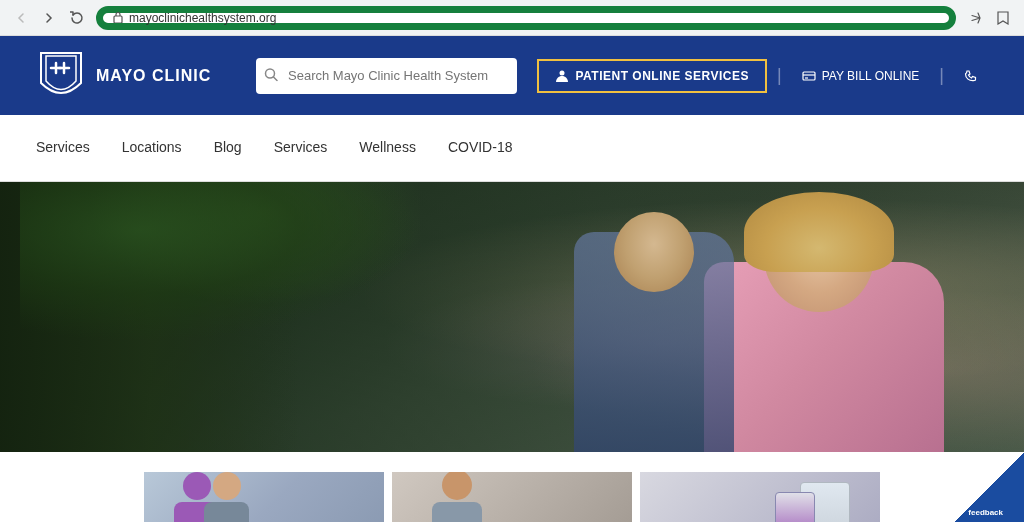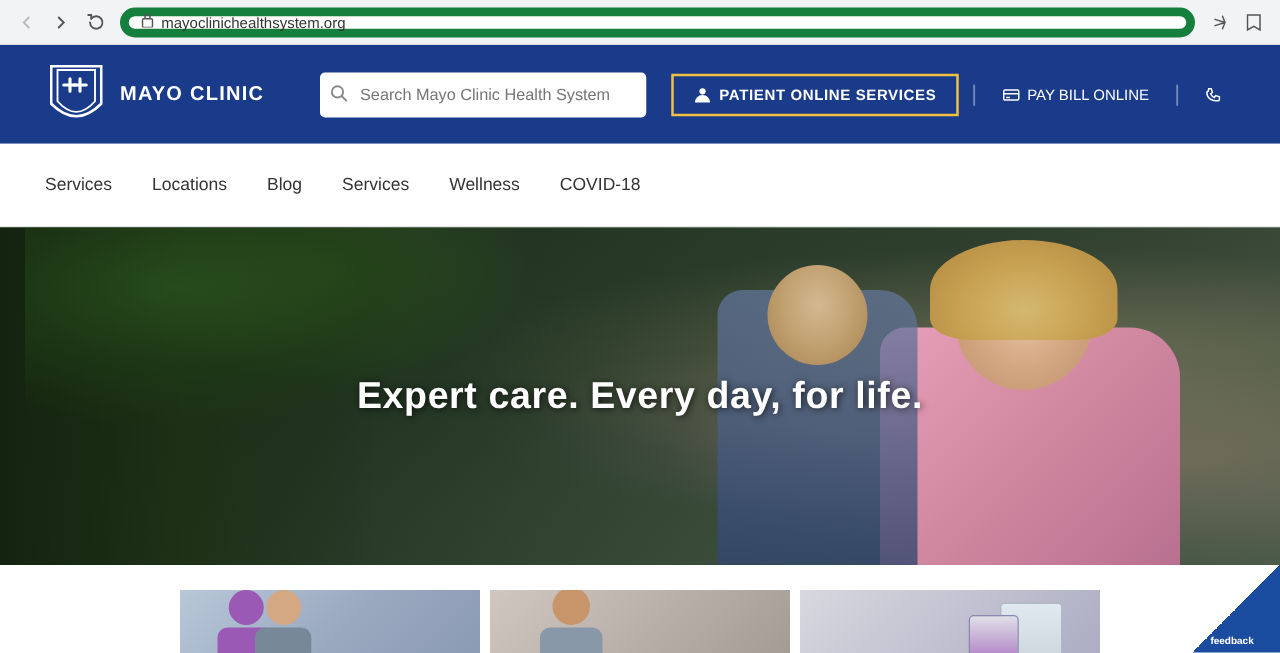--- a/index.html
+++ b/index.html
@@ -363,23 +363,20 @@
   <div class="hero-image-sim"></div>
   <div class="hero-bg"></div>
 
   <div style="position:absolute;right:80px;top:80px;width:240px;height:190px;background:linear-gradient(135deg,#e8a0b8,#d088a0,#b87090);border-radius:20px 40px 0 0;z-index:2;"></div>
   <div style="position:absolute;right:150px;top:20px;width:110px;height:110px;background:radial-gradient(ellipse at 50% 40%,#e8c8a8,#d4a882,#c09070);border-radius:50%;z-index:3;"></div>
   <div style="position:absolute;right:130px;top:10px;width:150px;height:80px;background:radial-gradient(ellipse at 50% 70%,#d4b870,#c8a050,#b08840);border-radius:70% 70% 30% 30%;z-index:4;"></div>
   <div style="position:absolute;right:290px;top:50px;width:160px;height:220px;background:linear-gradient(180deg,rgba(100,120,160,0.7),rgba(50,70,110,0.8));border-radius:20px 30px 0 0;z-index:2;"></div>
   <div style="position:absolute;right:330px;top:30px;width:80px;height:80px;background:radial-gradient(ellipse at 50% 40%,#d4b890,#c0a070,#a88050);border-radius:50%;z-index:3;"></div>
   <div style="position:absolute;left:0;top:0;width:300px;height:270px;background:linear-gradient(90deg,rgba(20,35,15,0.9),rgba(30,50,20,0.7),transparent);z-index:2;"></div>
   <div style="position:absolute;left:20px;top:0;width:400px;height:160px;background:radial-gradient(ellipse at 30% 30%,rgba(40,80,30,0.8) 0%,rgba(30,60,20,0.6) 40%,transparent 70%),radial-gradient(ellipse at 60% 20%,rgba(50,90,35,0.7) 0%,transparent 50%);z-index:3;"></div>
-  <div class="hero-text-overlay">
-    <div class="hero-tagline">Expert care. Every day, for life.</div>
-  </div>
 </div>
 
 <div class="cards-row">
   <div class="card-thumb card-thumb-1" style="position:relative;">
     <div style="position:absolute;inset:0;background:linear-gradient(135deg,#b8c8d8,#9aa8c0,#8898b0);"></div>
     <div style="position:absolute;bottom:0;left:30px;">
       <div style="width:28px;height:28px;background:#9b59b6;border-radius:50%;margin:0 auto;"></div>
       <div style="width:45px;height:50px;background:#9b59b6;border-radius:8px 8px 0 0;margin:2px auto 0;"></div>
     </div>
     <div style="position:absolute;bottom:0;left:60px;">

